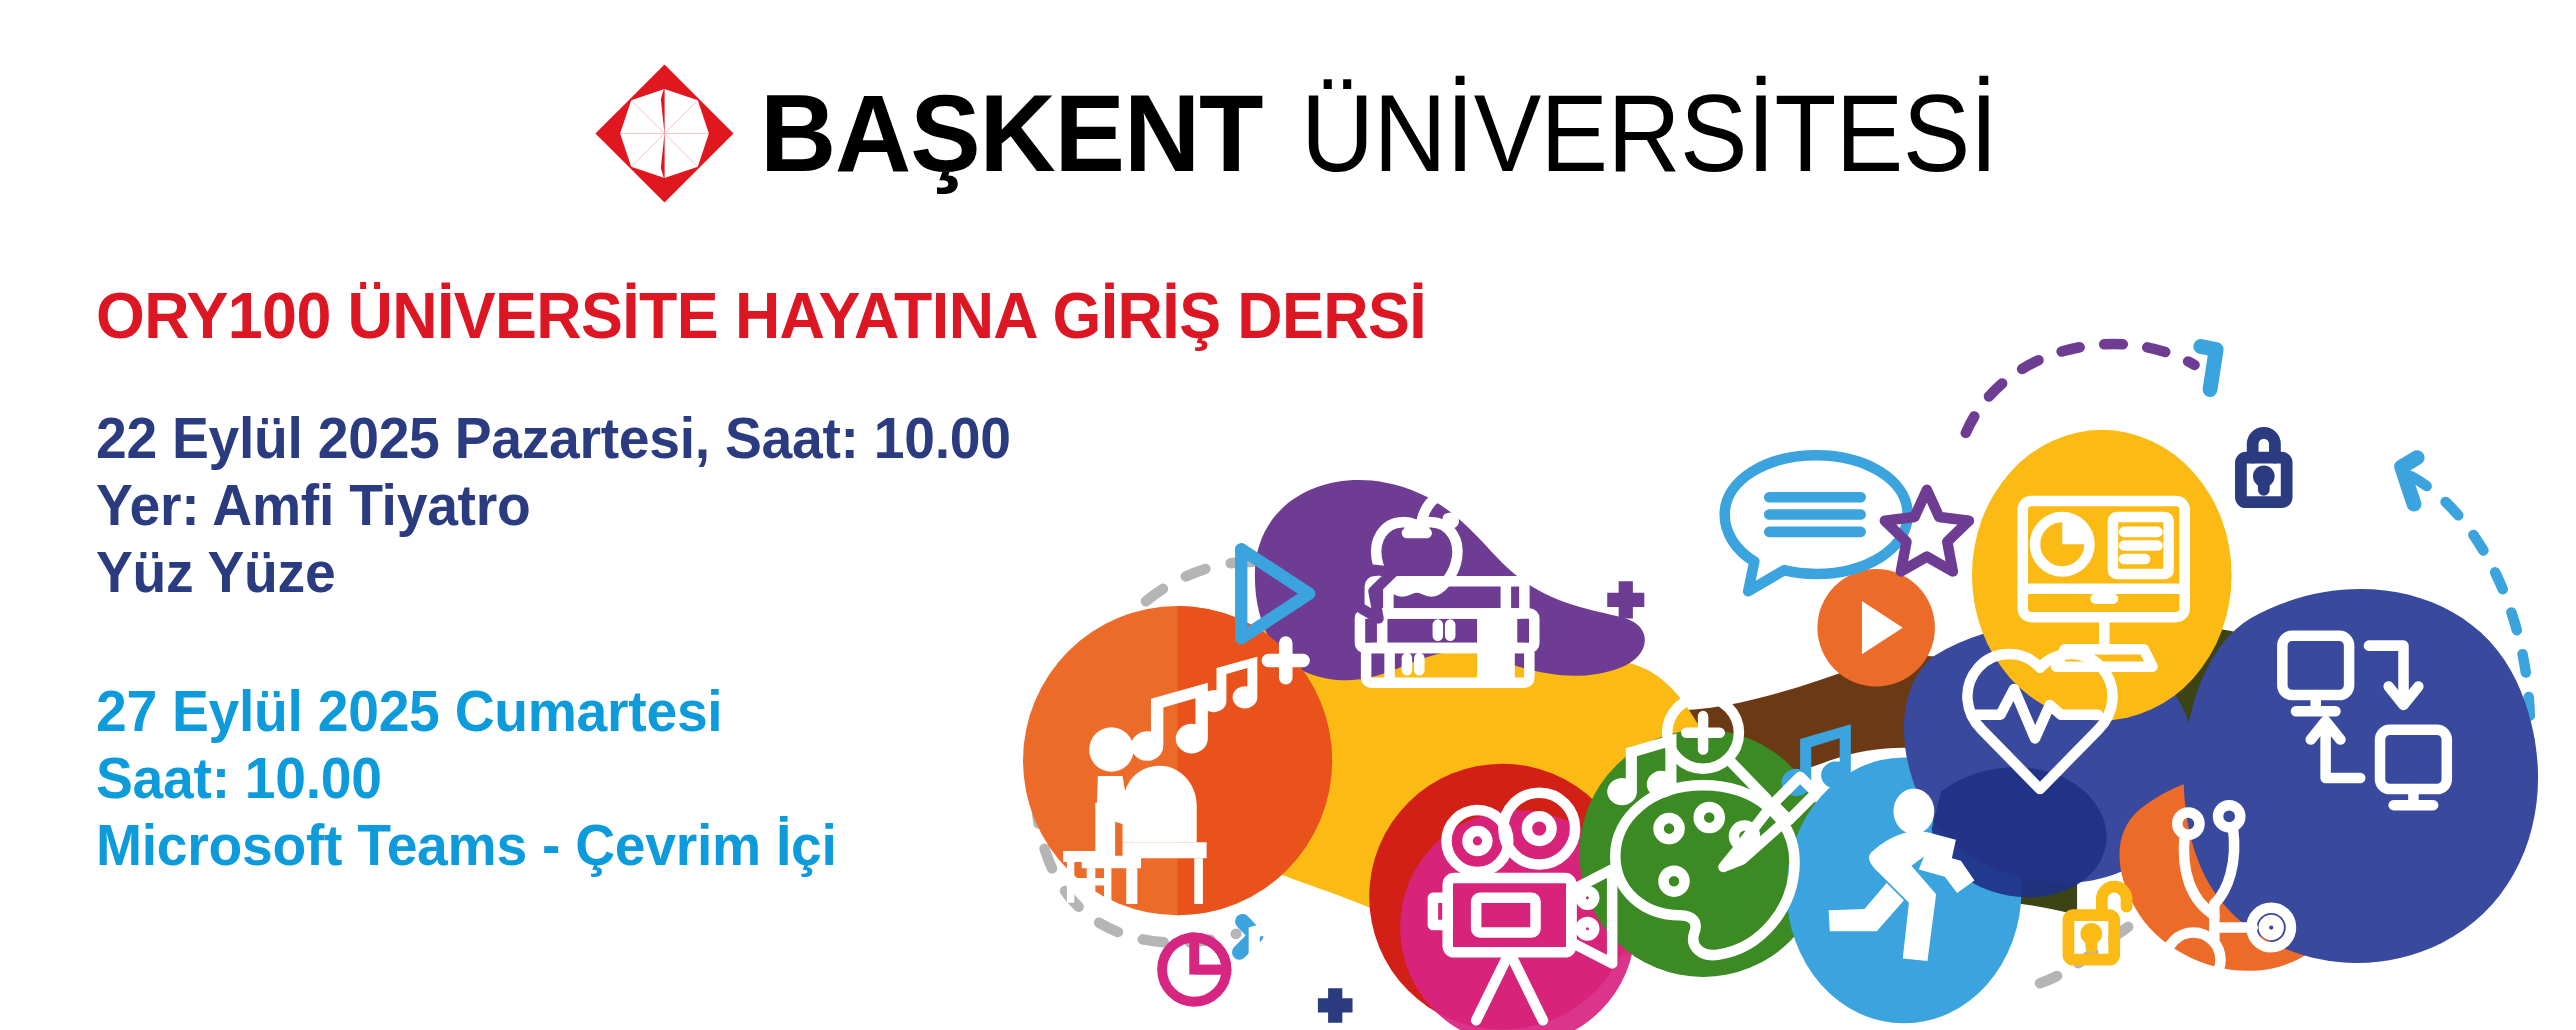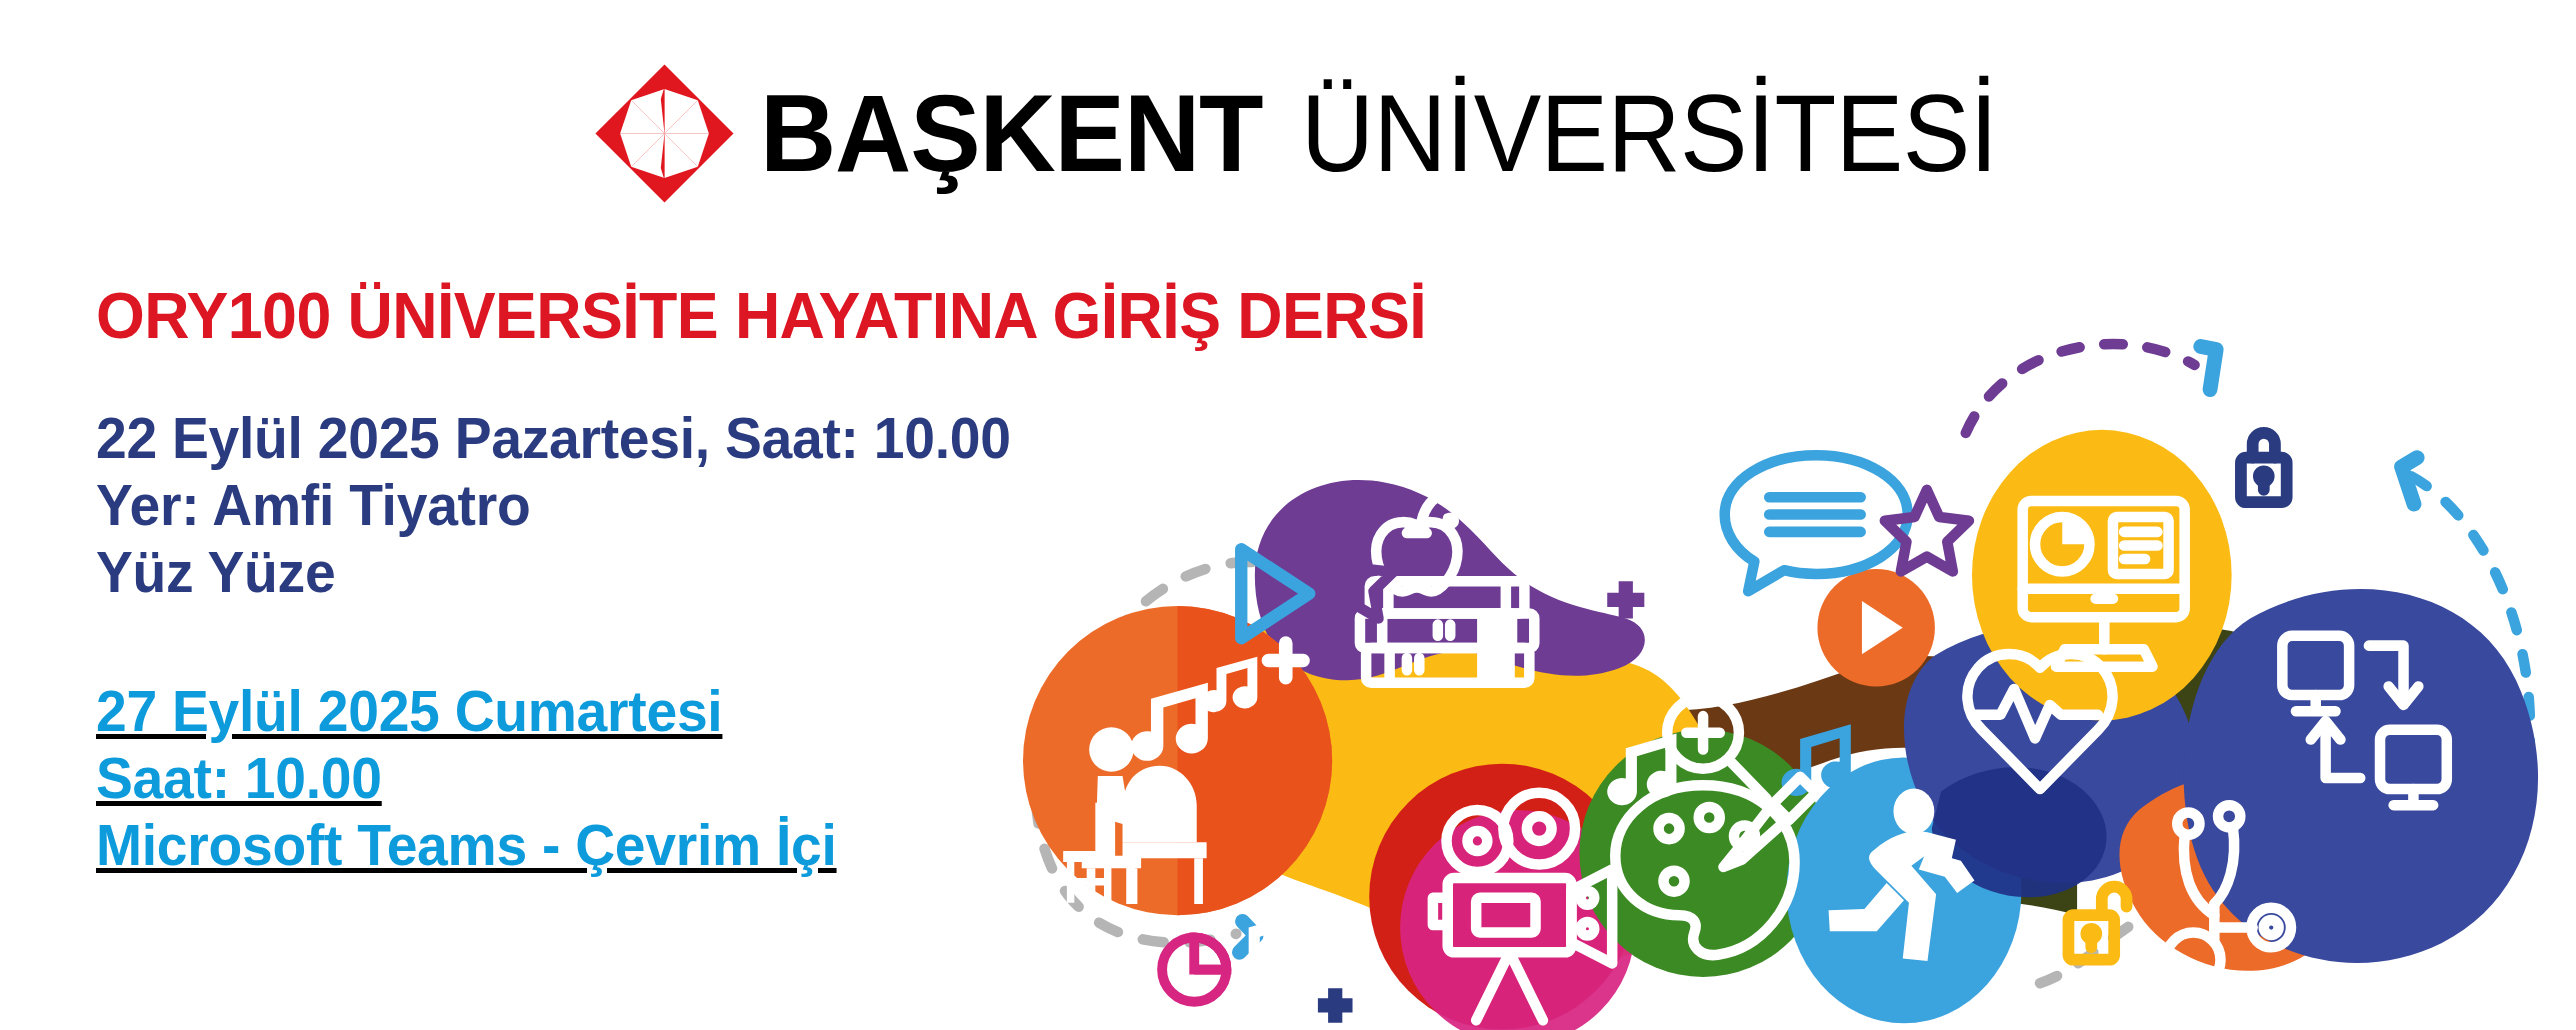--- a/index.html
+++ b/index.html
@@ -67,21 +67,21 @@
     font-weight: 700;
     font-size: 64px;
     line-height: 1.02;
     letter-spacing: -0.6px;
     color: #DD1623;
     white-space: nowrap;
     transform: scaleX(0.98);
     transform-origin: left top;
   }
   .session-block { margin-top: 56px; }
-  .session-block.second { margin-top: 73px; text-decoration: underline; }
+  .session-block.second { margin-top: 73px; }
   .session-line {
     font-family: "Liberation Sans Narrow", "Liberation Sans", sans-serif;
     font-weight: 700;
     font-size: 57px;
     line-height: 1.17;
     letter-spacing: -0.3px;
     white-space: nowrap;
     transform: scaleX(0.97);
     transform-origin: left top;
   }

